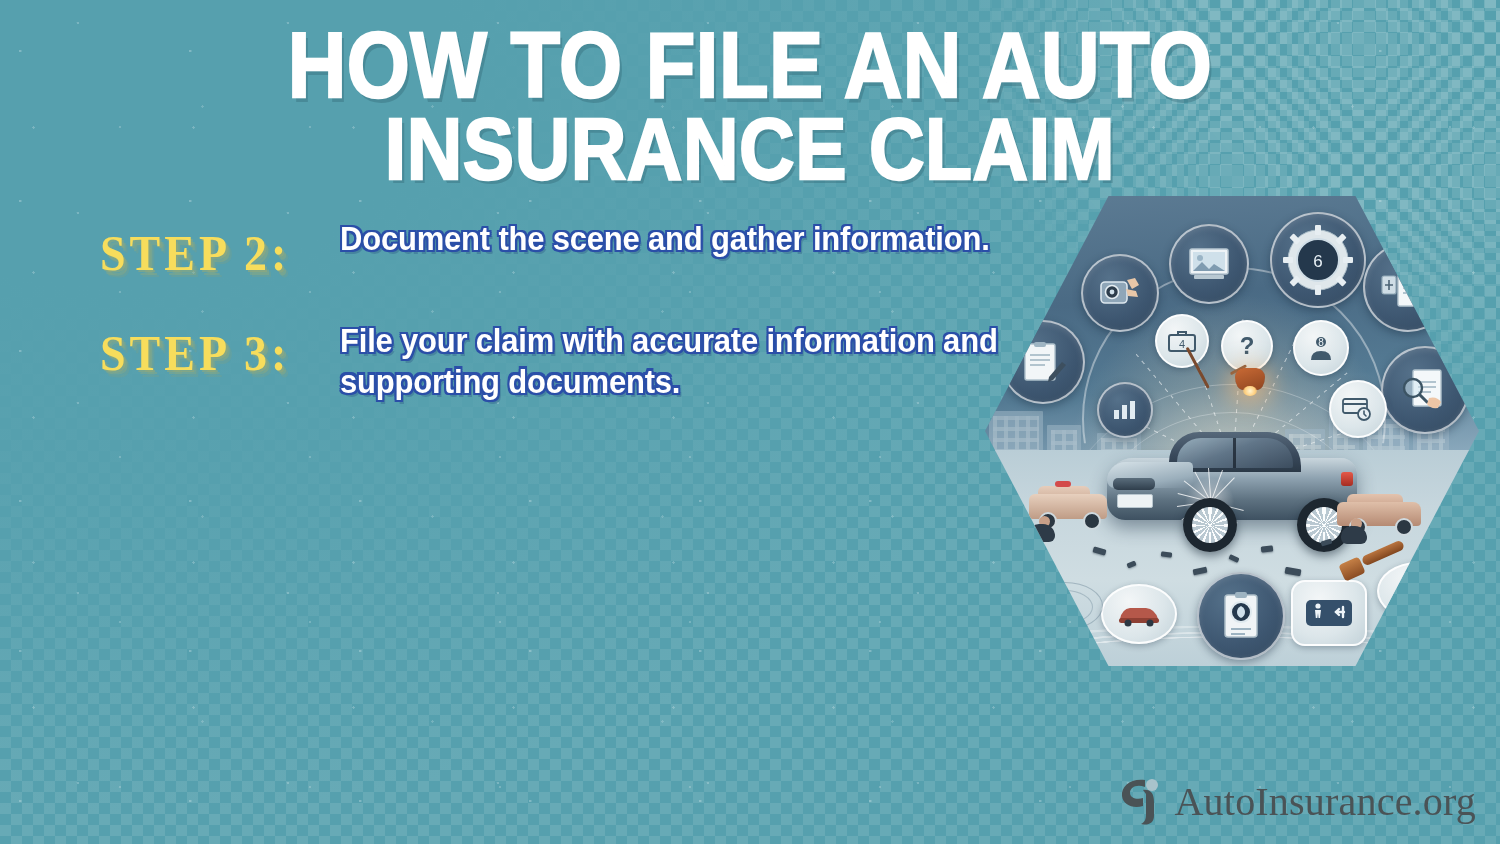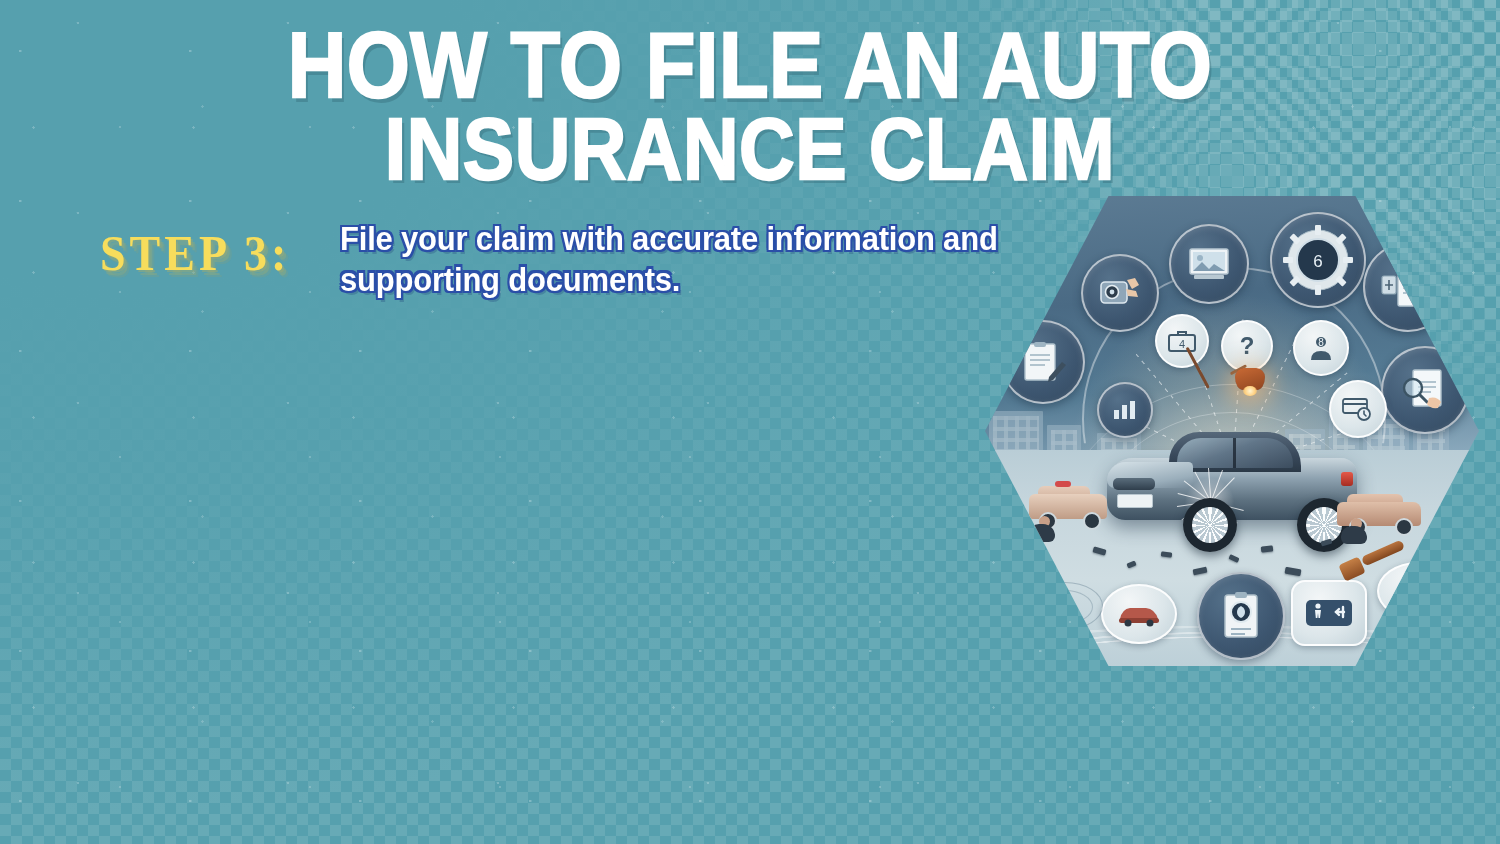--- a/index.html
+++ b/index.html
@@ -396,20 +396,24 @@
   <div class="bg-speckle"></div>
 
   <div class="title">
     <span class="tline l1">HOW TO FILE AN AUTO</span>
     <span class="tline l2">INSURANCE CLAIM</span>
   </div>
 
   <div class="steps">
 
 
+    <div class="step-row">
+      <div class="step-label">STEP 2:</div>
+      <div class="step-text">Document the scene and gather information.</div>
+    </div>
 
     <div class="step-row">
       <div class="step-label">STEP 3:</div>
       <div class="step-text">File your claim with accurate information and supporting documents.</div>
     </div>
 
 
   </div>
 
   <div class="hex-wrap">
@@ -700,14 +704,24 @@
                   background:linear-gradient(180deg,#c58046,#8a4c23);transform:rotate(-24deg);"></div>
 
       <div style="position:absolute;left:42px;top:386px;width:74px;height:46px;border-radius:50%;
                   border:1.5px solid rgba(80,110,130,0.35);"></div>
       <div style="position:absolute;left:52px;top:394px;width:54px;height:32px;border-radius:50%;
                   border:1.5px solid rgba(80,110,130,0.30);"></div>
 
     </div>
   </div>
 
+  <div class="logo">
+    <div class="logo-mark">
+      <svg width="42" height="50" viewBox="0 0 42 50" aria-hidden="true">
+        <path d="M26 4 C12 2 2 10 3 20 C4 29 14 33 24 30 L24 22 C18 24 11 22 11 17 C11 11 18 8 26 11 Z" fill="#4a5356"></path>
+        <path d="M24 14 C32 13 35 18 35 26 L35 40 C35 47 29 50 22 48 C26 46 27 43 27 38 L27 18 Z" fill="#4a5356"></path>
+        <circle cx="33" cy="9" r="6" fill="#a9c3cb"></circle>
+      </svg>
+    </div>
+    <div class="logo-text">AutoInsurance.org</div>
+  </div>
 
 </div>
 
 </body></html>

